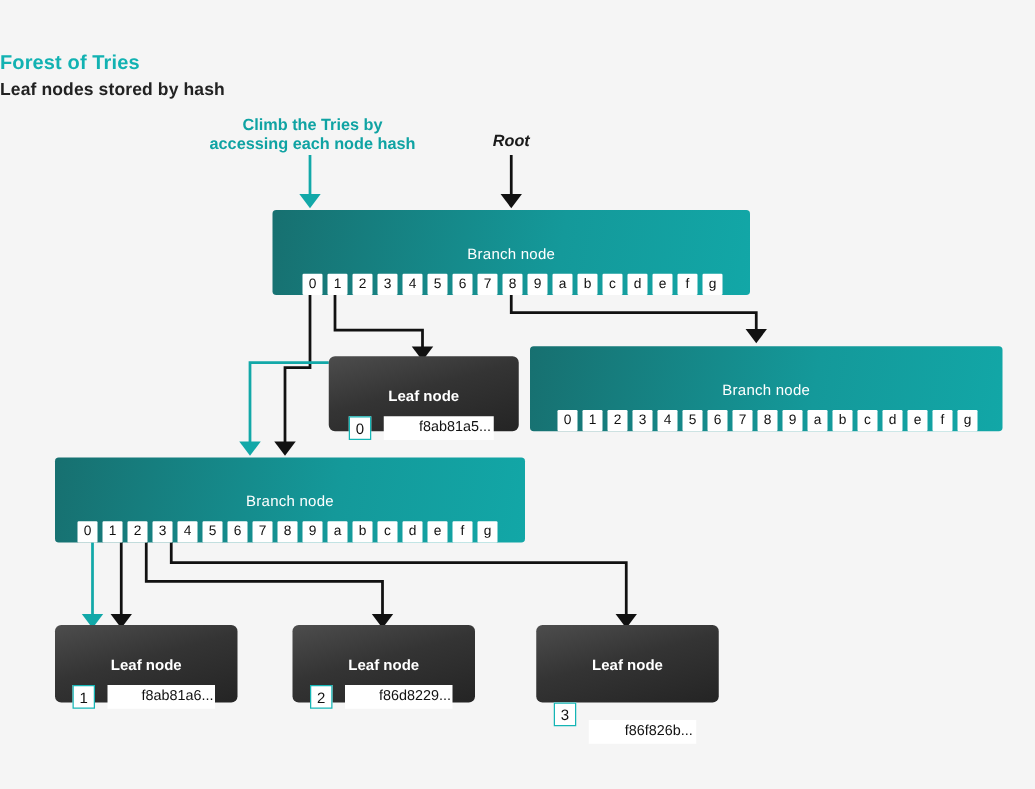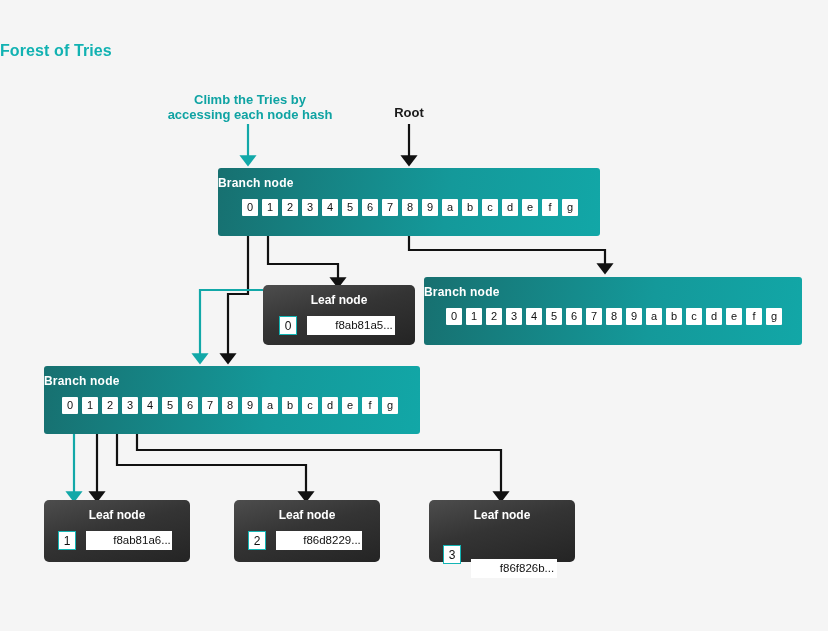--- a/index.html
+++ b/index.html
@@ -50,20 +50,21 @@
     left: 155px;
     top: 92px;
     width: 190px;
     color: #0fa3a3;
   }
   #annot-root {
     left: 372px;
     top: 105px;
     width: 74px;
     color: #1a1a1a;
+    font-style: italic;
   }
 
   
   #wires {
     position: absolute;
     left: 0;
     top: 0;
     width: 828px;
     height: 631px;
     pointer-events: none;
@@ -71,25 +72,25 @@
 
   
   .branch {
     position: absolute;
     background: linear-gradient(100deg, #177070 0%, #14999a 60%, #12a7a7 100%);
     border-radius: 3px;
     box-sizing: border-box;
   }
   .branch-label {
     width: 100%;
-    text-align: left;
+    text-align: center;
     color: #ffffff;
     font-size: 12px;
-    font-weight: bold;
-    padding-top: 8px;
+    font-weight: normal;
+    padding-top: 28px;
     letter-spacing: .2px;
   }
   .cells {
     display: flex;
     gap: 4px;
     padding: 9px 0 0 24px;
   }
   .cell {
     width: 16px;
     height: 17px;
@@ -108,21 +109,21 @@
     background: linear-gradient(165deg, #4d4d4d 0%, #343434 45%, #242424 100%);
     border-radius: 5px;
     box-sizing: border-box;
   }
   .leaf-label {
     width: 100%;
     text-align: center;
     color: #ffffff;
     font-size: 12px;
     font-weight: bold;
-    padding-top: 8px;
+    padding-top: 25px;
   }
   .leaf-row {
     display: flex;
     align-items: center;
     gap: 10px;
     padding: 9px 0 0 16px;
   }
   .leaf-index {
     width: 18px;
     height: 19px;
@@ -144,20 +145,21 @@
     box-sizing: border-box;
     padding-left: 26px;
   }
 </style>
 </head>
 <body>
 
 <div id="canvas">
 
   <div class="title" id="main-title">Forest of Tries</div>
+  <div class="title" id="sub-title">Leaf nodes stored by hash</div>
 
   <div class="annot" id="annot-climb">Climb the Tries by
 accessing each node hash</div>
   <div class="annot" id="annot-root">Root</div>
 
   <svg id="wires" viewBox="0 0 828 631">
     <defs>
       <marker id="arrow-dark" markerWidth="9" markerHeight="9" refX="2.2" refY="4.5" orient="auto" markerUnits="strokeWidth">
         <path d="M0,0.6 L0,8.4 L5.2,4.5 z" fill="#111111"></path>
       </marker>

